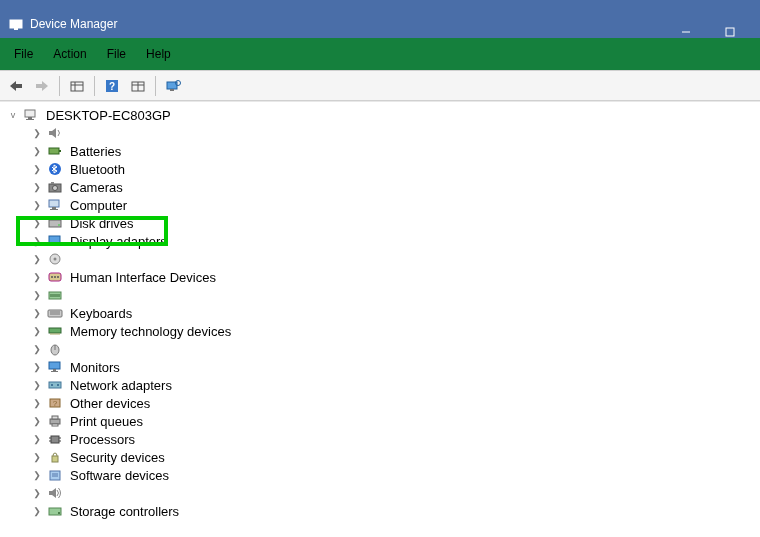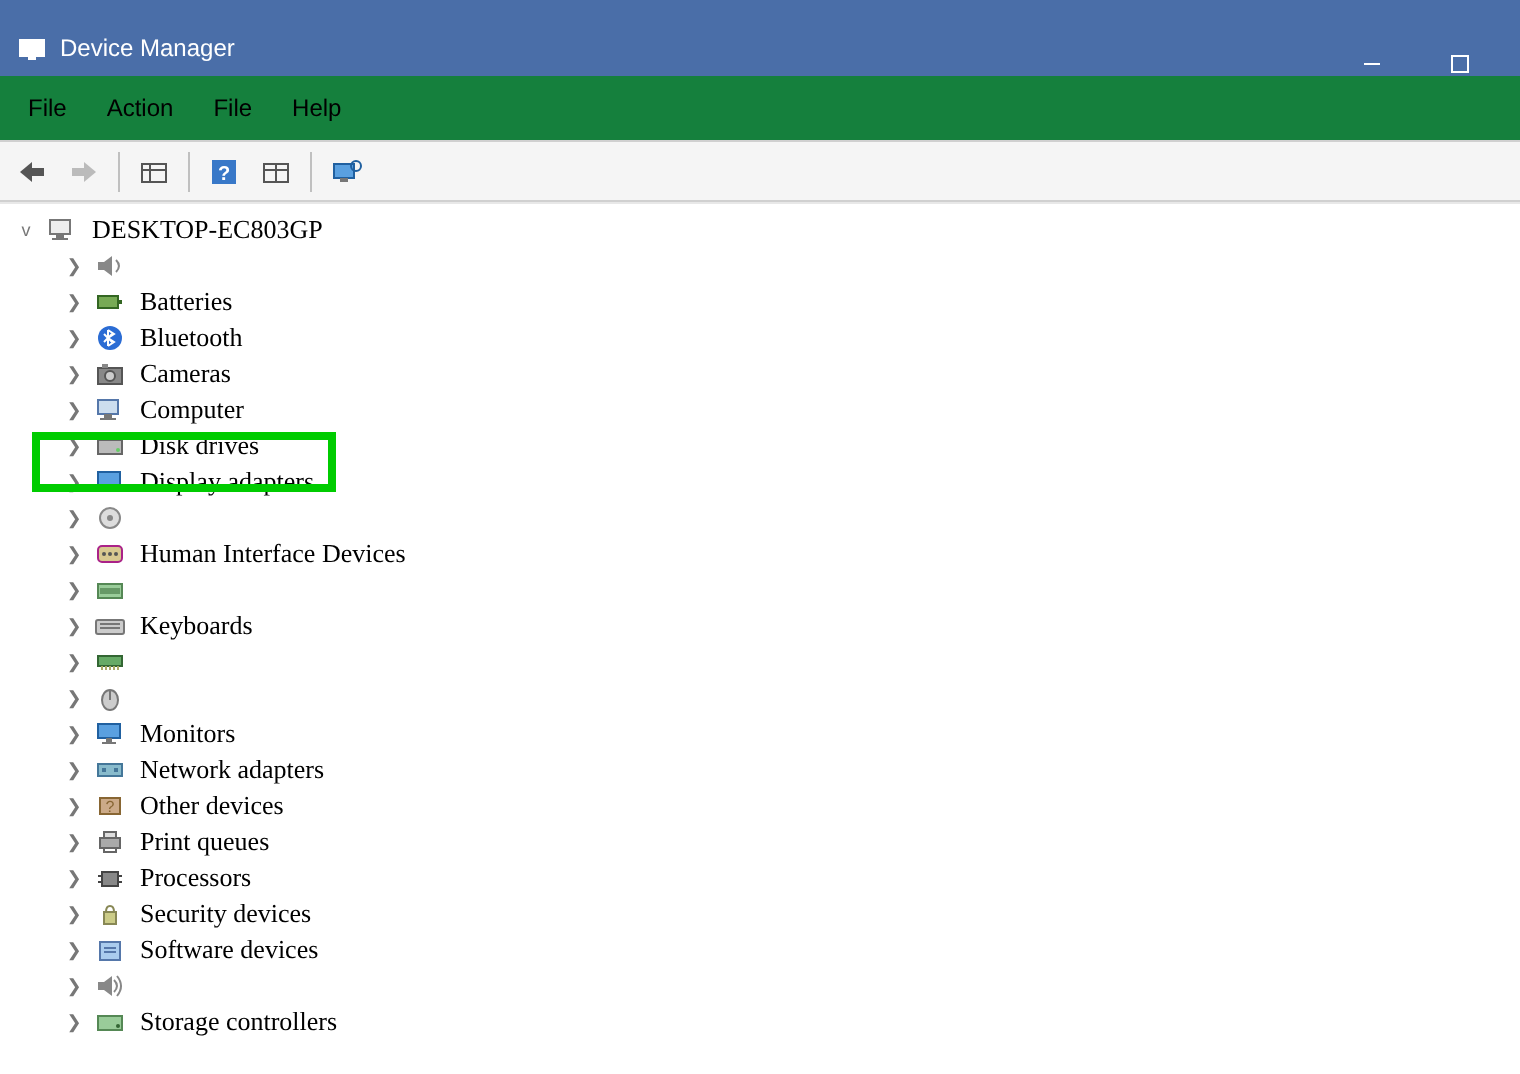--- a/index.html
+++ b/index.html
@@ -21,21 +21,21 @@
 .toolbar .sep { width: 1px; height: 20px; background: #c0c0c0; margin: 0 3px; }
 
 
 .tree-wrap { height: calc(100% - 80px); overflow-y: auto; background: #fff; padding: 4px 0 4px 6px; border-top: 1px solid #e8e8e8; }
 .tree { font-size: 13px; color: #000; }
 .tree-row { display: flex; align-items: center; height: 18px; white-space: nowrap; }
 .tree-row.root { padding-left: 0; }
 .tree-row.child { padding-left: 24px; }
 .tree-row .expander { width: 14px; height: 14px; display: flex; align-items: center; justify-content: center; font-size: 9px; color: #777; margin-right: 2px; cursor: default; }
 .tree-row .dev-icon { width: 18px; height: 16px; display: flex; align-items: center; justify-content: center; margin-right: 4px; }
-.tree-row .label { padding: 0 2px; font-family: Liberation Serif, serif; }
+.tree-row .label { padding: 0 2px; }
 .highlight-box {
   position: absolute;
   left: 16px; top: 216px;
   width: 152px; height: 30px;
   border: 4px solid #00cc00;
   pointer-events: none;
   z-index: 10;
 }
 svg { display: block; }
 </style>
@@ -245,20 +245,21 @@
         <span class="dev-icon">
           <svg width="16" height="14" viewBox="0 0 16 14">
             <rect x="2" y="4" width="12" height="5" fill="#6a6" stroke="#363"></rect>
             <line x1="4" y1="9" x2="4" y2="11" stroke="#aa6"></line>
             <line x1="6" y1="9" x2="6" y2="11" stroke="#aa6"></line>
             <line x1="8" y1="9" x2="8" y2="11" stroke="#aa6"></line>
             <line x1="10" y1="9" x2="10" y2="11" stroke="#aa6"></line>
             <line x1="12" y1="9" x2="12" y2="11" stroke="#aa6"></line>
           </svg>
         </span>
+        <span class="label">Memory technology devices</span>
       </div>
       <div class="tree-row child">
         <span class="expander">❯</span>
         <span class="dev-icon">
           <svg width="16" height="14" viewBox="0 0 16 14">
             <ellipse cx="8" cy="8" rx="4" ry="5" fill="#ccc" stroke="#777"></ellipse>
             <line x1="8" y1="3" x2="8" y2="8" stroke="#777"></line>
           </svg>
         </span>
       </div>

